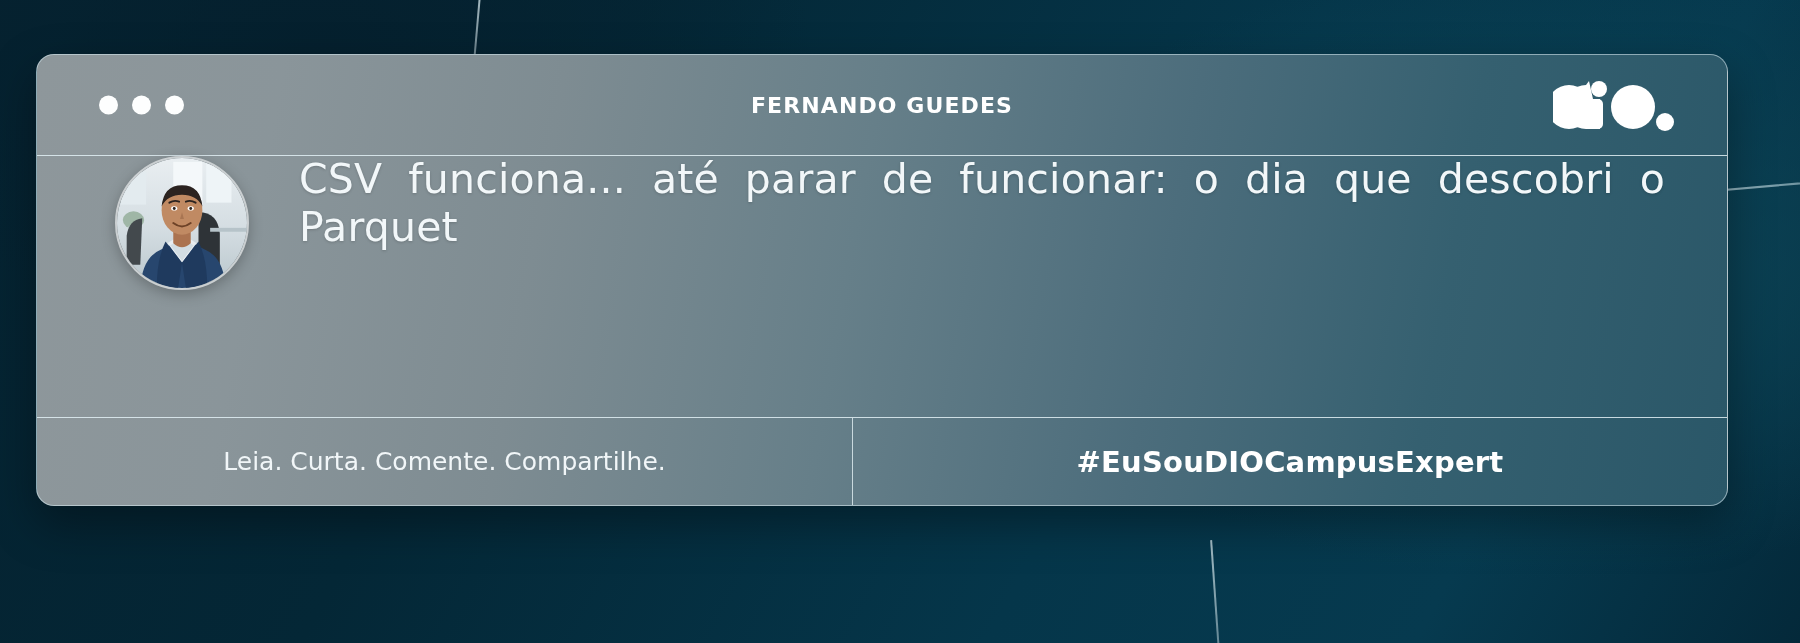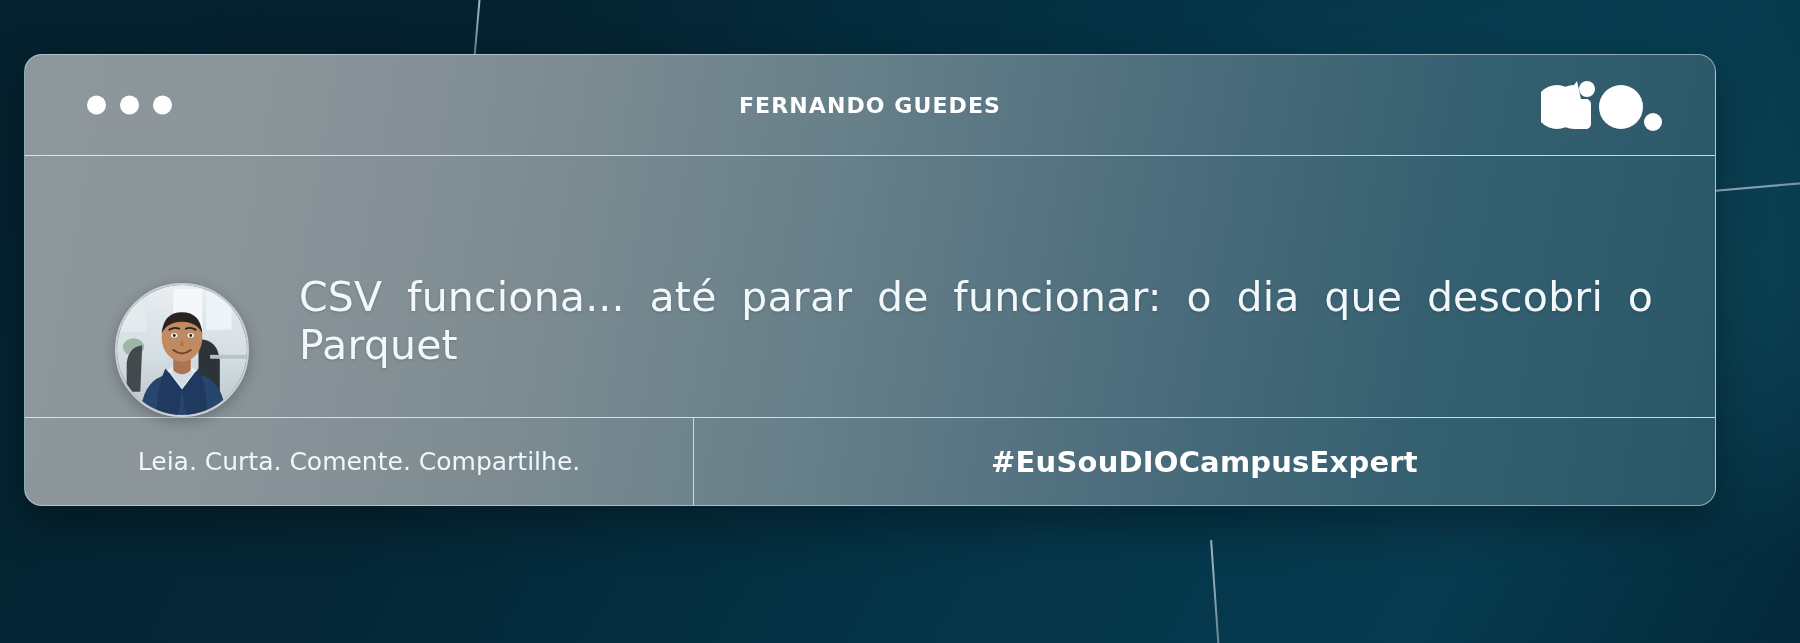--- a/index.html
+++ b/index.html
@@ -42,21 +42,21 @@
     left:1700px; top:185px;
     width:140px; height:2px;
     transform:rotate(-5deg);
     background:linear-gradient(to right, rgba(200,224,231,0.75), rgba(200,224,231,0.45));
     border-radius:2px;
   }
 
   
   #card {
     position:absolute;
-    left:24px; top:54px;
+    left:36px; top:54px;
     width:1692px; height:452px;
     border-radius:18px;
     border:1px solid rgba(212,231,237,0.58);
     background:linear-gradient(100deg,
         #8e979b 0%,
         #8a959a 14%,
         #7e8c92 30%,
         #667f89 48%,
         #4c6d7c 66%,
         #356070 82%,
@@ -101,25 +101,24 @@
     position:absolute;
     right:48px; top:50%;
     transform:translateY(-50%);
     width:126px; height:52px;
   }
 
   
   #card-body {
     flex:1 1 auto;
     display:flex;
-    align-items:flex-end;
+    align-items:flex-start;
     padding:0 62px 0 78px;
     gap:50px;
     min-height:0;
-    margin-left:12px;
   }
   #avatar {
     flex:0 0 auto;
     width:134px; height:134px;
     border-radius:50%;
     border:2px solid rgba(255,255,255,0.55);
     overflow:hidden;
     position:relative;
     box-shadow:0 4px 14px rgba(0,0,0,0.25);
   }
@@ -141,21 +140,21 @@
 
   
   #card-footer {
     flex:0 0 88px;
     height:88px;
     border-top:1.5px solid rgba(226,240,244,0.85);
     display:flex;
     align-items:stretch;
   }
   #footer-left {
-    width:669px;
+    width:816px;
     display:flex;
     align-items:center;
     justify-content:center;
     border-right:1.5px solid rgba(226,240,244,0.80);
   }
   #footer-left span {
     color:#f1f6f8;
     font-size:25px;
     font-weight:400;
     font-family:"DejaVu Sans", sans-serif;

